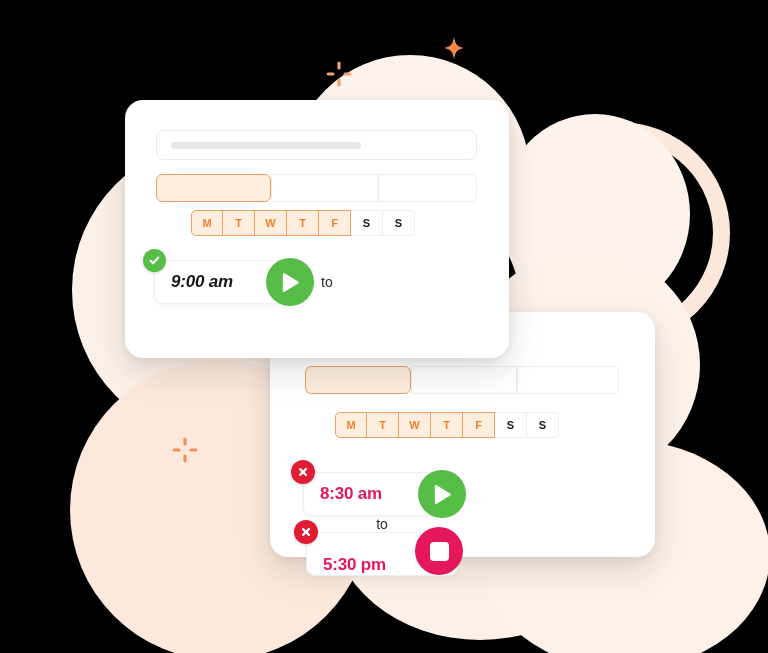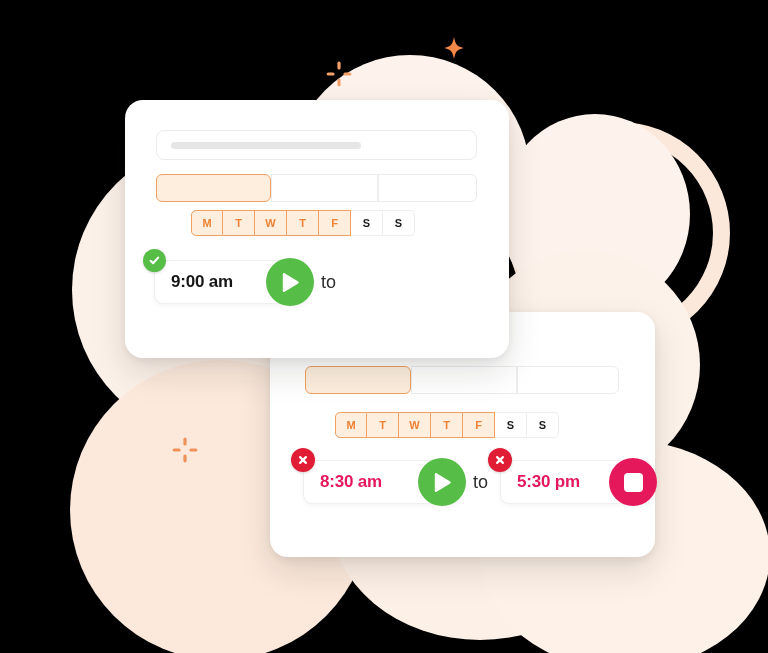--- a/index.html
+++ b/index.html
@@ -194,21 +194,21 @@
   .time-text {
     font-size: 17px;
     font-weight: 700;
     letter-spacing: -0.2px;
     white-space: nowrap;
   }
   .time-text.ok    { color: #161616; }
   .time-text.error { color: #e5185c; }
 
   .to-label {
-    font-size: 18px;
+    font-size: 14px;
     color: #2c2c2c;
     font-weight: 400;
     margin: 0 12px;
   }
 
   
   .round-btn {
     border-radius: 50%;
     display: flex;
     align-items: center;
@@ -291,21 +291,21 @@
       <div class="day on">T</div>
       <div class="day on">W</div>
       <div class="day on">T</div>
       <div class="day on">F</div>
       <div class="day">S</div>
       <div class="day">S</div>
     </div>
 
     <div class="time-row" style="left:29px; top:160px;">
 
-      <div style="position:relative;">
+      <div style="position:relative;font-style:italic;">
         <div class="status-badge badge-ok" style="width:23px; height:23px; left:-11px; top:-11px;">
           <svg width="13" height="13" viewBox="0 0 13 13" aria-hidden="true">
             <path d="M2.6 6.8 L5.1 9.2 L10.2 3.6" stroke="#ffffff" stroke-width="2.1" fill="none" stroke-linecap="round" stroke-linejoin="round"></path>
           </svg>
         </div>
         <div class="time-field" style="width:155px; padding:0 8px 0 16px;">
           <span class="time-text ok">9:00 am</span>
           <div class="round-btn btn-play" style="width:48px; height:48px; margin-right:-14px;">
             <svg width="19" height="21" viewBox="0 0 19 21" aria-hidden="true">
               <path d="M3 2.2 L16.5 10.5 L3 18.8 Z" fill="#ffffff" stroke="#ffffff" stroke-width="2.4" stroke-linejoin="round"></path>
@@ -331,21 +331,21 @@
     <div class="daypicker" style="left:65px; top:100px;">
       <div class="day on">M</div>
       <div class="day on">T</div>
       <div class="day on">W</div>
       <div class="day on">T</div>
       <div class="day on">F</div>
       <div class="day">S</div>
       <div class="day">S</div>
     </div>
 
-    <div class="time-row" style="left:33px; top:148px;">
+    <div class="time-row" style="left:33px; top:160px;flex-direction:column;">
 
       <div style="position:relative;">
         <div class="status-badge badge-err" style="width:24px; height:24px; left:-12px; top:-12px;">
           <svg width="12" height="12" viewBox="0 0 12 12" aria-hidden="true">
             <path d="M3.1 3.1 L8.9 8.9 M8.9 3.1 L3.1 8.9" stroke="#ffffff" stroke-width="2.2" stroke-linecap="round"></path>
           </svg>
         </div>
         <div class="time-field" style="width:158px; padding:0 8px 0 16px;">
           <span class="time-text error">8:30 am</span>
           <div class="round-btn btn-play" style="width:48px; height:48px; margin-right:-14px;">
@@ -357,21 +357,21 @@
       </div>
 
       <span class="to-label">to</span>
 
       <div style="position:relative;">
         <div class="status-badge badge-err" style="width:24px; height:24px; left:-12px; top:-12px;">
           <svg width="12" height="12" viewBox="0 0 12 12" aria-hidden="true">
             <path d="M3.1 3.1 L8.9 8.9 M8.9 3.1 L3.1 8.9" stroke="#ffffff" stroke-width="2.2" stroke-linecap="round"></path>
           </svg>
         </div>
-        <div class="time-field" style="width:152px; padding:0 8px 0 16px;">
+        <div class="time-field" style="width:152px; padding:0 8px 0 16px;align-items:flex-end;">
           <span class="time-text error">5:30 pm</span>
           <div class="round-btn btn-stop" style="width:48px; height:48px; margin-right:-14px;">
             <div class="stop-square" style="width:19px; height:19px;"></div>
           </div>
         </div>
       </div>
 
     </div>
   </div>
 

